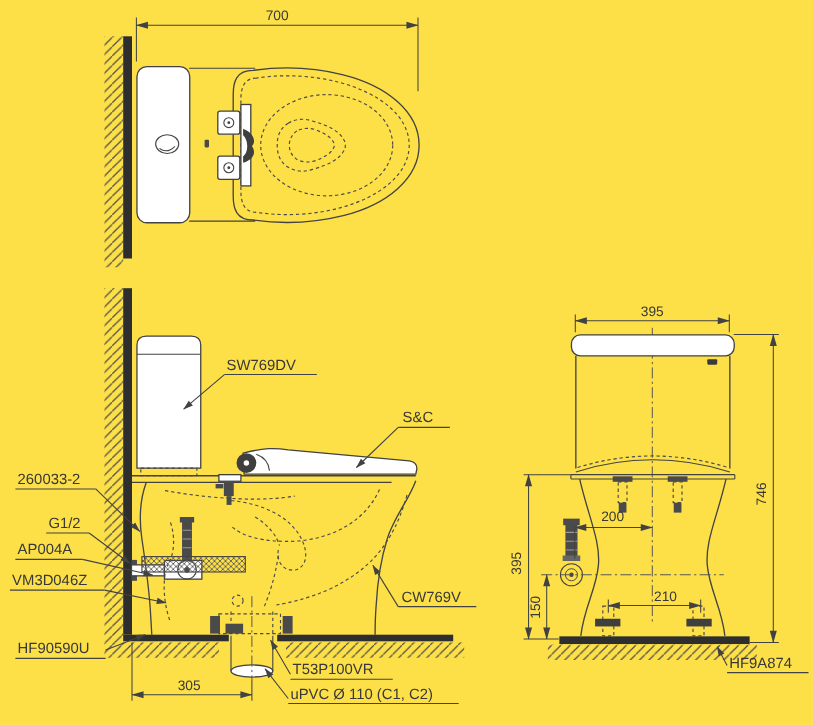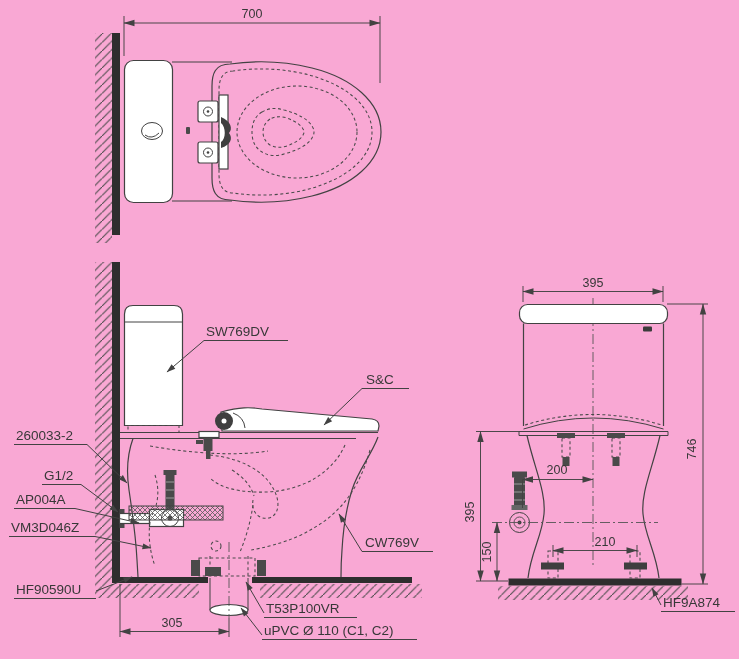--- a/index.html
+++ b/index.html
@@ -1,16 +1,16 @@
 <!DOCTYPE html>
 <html><head>
 <meta charset="utf-8">
 <style>
   html,body{margin:0;padding:0;background:#ffffff;}
-  .stage{width:739px;height:659px;background:#f9a8d4;position:relative;overflow:hidden;
+  .stage{width:739px;height:659px;background:#fde047;position:relative;overflow:hidden;
          font-family:"Liberation Sans", sans-serif;}
   svg{display:block;}
   .ln   {fill:none;stroke:#424242;stroke-width:1.2;}
   .ln2  {fill:none;stroke:#424242;stroke-width:1;}
   .thin {fill:none;stroke:#4a4a4a;stroke-width:.9;}
   .dash {fill:none;stroke:#4a4a4a;stroke-width:1.05;stroke-dasharray:3 2.6;}
   .ddot {fill:none;stroke:#555;stroke-width:.9;stroke-dasharray:10 3 2 3;}
   .dim  {fill:none;stroke:#424242;stroke-width:.95;}
   .lead {fill:none;stroke:#424242;stroke-width:1;}
   .wh   {fill:#ffffff;stroke:#424242;stroke-width:1.2;}

